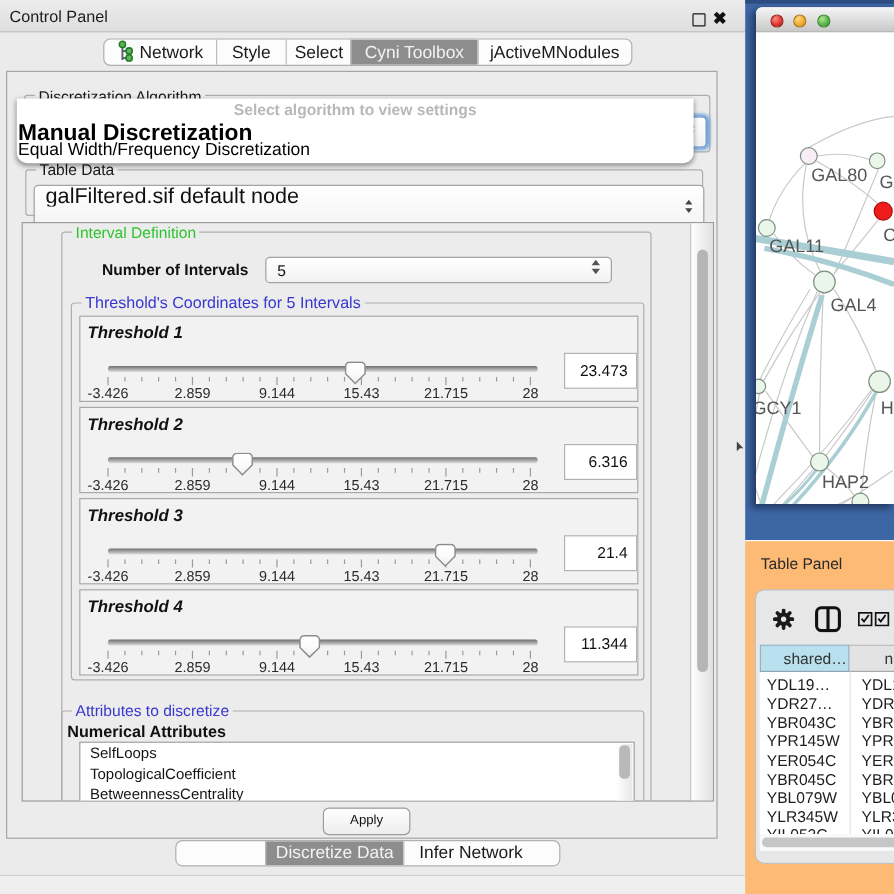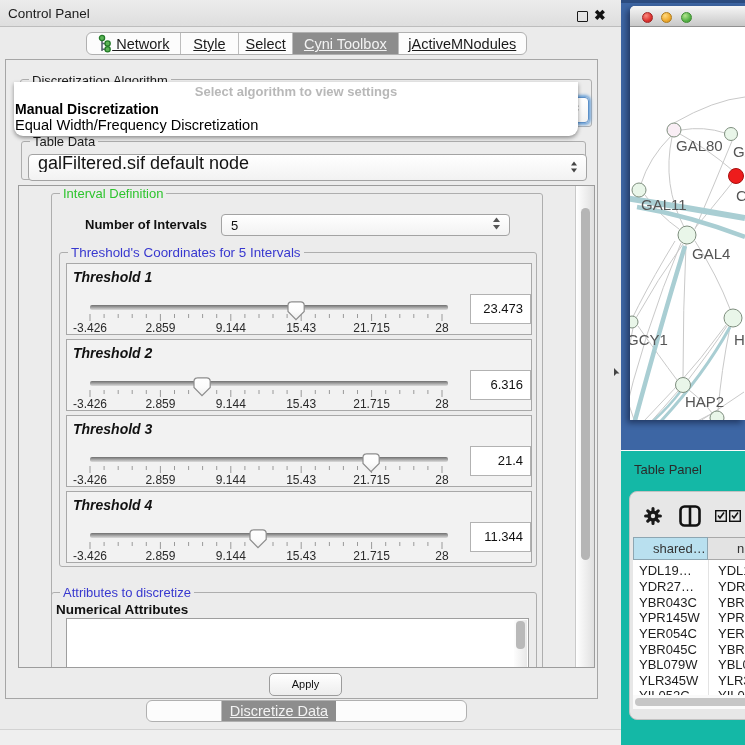--- a/index.html
+++ b/index.html
@@ -4,21 +4,21 @@
 * { margin:0; padding:0; box-sizing:border-box; }
 html,body { width:745px; height:745px; overflow:hidden; font-family:"Liberation Sans",sans-serif; }
 body { background:#ebebeb; position:relative; }
 .abs { position:absolute; }
 #titlebar { position:absolute; left:0; top:0; width:621px; height:27px;
   background:linear-gradient(#ececec,#dedede); border-bottom:1px solid #bdbdbd;
   color:#1c1c1c; font-size:13.5px; line-height:28px; padding-left:8px; }
 #tb-float { position:absolute; left:577px; top:11px; width:11px; height:11px; border:1.6px solid #1a1a1a; border-radius:1px; }
 #tb-close { position:absolute; left:594px; top:7px; width:16px; height:18px; color:#111; font-size:14px; font-weight:bold; }
 .tabsrow { position:absolute; display:flex; background:#fcfcfc; border:1px solid #b0b0b0; border-radius:6px; overflow:hidden; }
-.tabsrow .seg { font-size:14.5px; color:#1a1a1a; text-align:center; line-height:22px; border-left:1px solid #bdbdbd; white-space:nowrap;text-decoration:underline; }
+.tabsrow .seg { font-size:14.5px; color:#1a1a1a; text-align:center; line-height:22px; border-left:1px solid #bdbdbd; white-space:nowrap; }
 .tabsrow .seg:first-child { border-left:none; }
 .tabsrow .seg.sel { background:#8d8d8d; color:#f3f3f3; }
 #mainpanel { position:absolute; left:5px; top:59px; width:593px; height:640px;
   background:#ececec; border:1px solid #a6a6a6; }
 .group { position:absolute; border:1px solid #aeaeae; border-radius:3px; }
 .gtitle { position:absolute; top:-7px; left:8px; background:#ececec; padding:0 3px; font-size:13px; color:#1a1a1a; white-space:nowrap; line-height:14px; }
 #scrollc { position:absolute; left:12px; top:125px; width:577px; height:483px; border:1px solid #9c9c9c; background:#ececec; overflow:hidden; }
 #vsb { position:absolute; right:0px; top:0px; width:19px; height:481px; background:linear-gradient(90deg,#ffffff,#e0e0e0); border-left:1px solid #c9c9c9; }
 #vsb .vthumb { position:absolute; left:5px; top:22px; width:9px; height:352px; background:#b5b5b5; border-radius:5px; }
 .thrbox { position:absolute; width:466px; height:72px; background:#f2f2f2; border:1px solid #a8a8a8; }
@@ -35,21 +35,21 @@
 .arrows { position:absolute; right:8px; top:50%; transform:translateY(-50%); }
 .listbox { position:absolute; background:#fff; border:1px solid #9e9e9e; overflow:hidden; }
 .btn { background:linear-gradient(#ffffff,#ededed); border:1px solid #9c9c9c; border-radius:5px; }
 #rightblue { position:absolute; left:621px; top:0; width:124px; height:450px; background:#3d66a4; }
 #rightblue .topedge { position:absolute; left:0; top:0; width:100%; height:3px; background:#2b4c80; }
 #macwin { position:absolute; left:9px; top:6px; width:115px; height:414px; background:#fff;
   box-shadow:-3px 3px 6px rgba(0,0,20,0.45); border-radius:5px 0 0 0; }
 #mactitle { position:absolute; left:0; top:0; width:100%; height:21px;
   background:linear-gradient(#f6f6f6,#c8c8c8); border-bottom:1px solid #919191; border-radius:5px 0 0 0; }
 .light { position:absolute; top:5.5px; width:11px; height:11px; border-radius:50%; }
-#tablepanel { position:absolute; left:621px; top:450px; width:124px; height:295px; background:#14b8a6; border-top:1px solid #fbfbfb; }
+#tablepanel { position:absolute; left:621px; top:450px; width:124px; height:295px; background:#fdba74; border-top:1px solid #fbfbfb; }
 #tp-title { position:absolute; left:13px; top:11px; font-size:13px; color:#2a2a2a; }
 #tp-box { position:absolute; left:8px; top:40px; width:130px; height:229px; background:#e7e7e7;
   border:1px solid #c2c2c2; border-radius:8px; }
 #tp-table { position:absolute; left:3px; top:45px; width:127px; height:158px; background:#fff; overflow:hidden; }
 .hdr1 { position:absolute; left:0; top:0; width:75px; height:23px; background:#b9e0ef; border:1px solid #8da6b2;
   font-size:13px; color:#333; text-align:left; padding-left:19px; line-height:22px; }
 .hdr2 { position:absolute; left:75px; top:0; width:52px; height:23px; background:#e3e3e3; border:1px solid #a9a9a9; border-left:none;
   font-size:13px; color:#333; line-height:22px; padding-left:29px; }
 .trow { position:absolute; left:0; width:127px; font-size:13px; color:#1d1d1d; }
 .trow span.c1 { position:absolute; left:6px; }
@@ -83,21 +83,21 @@
     <div class="combo" style="left:8px; top:17px; width:560px; height:26px; box-shadow:0 0 3px 2px #6ea3d8; border-color:#5d90c8;">
       <div class="arrows"><svg width="9" height="14" viewBox="0 0 9 14">
             <path d="M4.5 1 L8 5.5 H1 z" fill="#888"></path>
             <path d="M4.5 13 L1 8.5 H8 z" fill="#888"></path>
           </svg></div>
     </div>
   </div>
 
   <div class="group" style="left:15px; top:81px; width:565px; height:39px;">
     <div class="gtitle">Table Data</div>
-    <div class="combo" style="left:6px; top:12px; width:559px; height:27px;">
+    <div class="combo" style="left:6px; top:12px; width:559px; height:40px;">
       <div class="ctext" style="line-height:17px; font-size:18px;">galFiltered.sif default node</div>
       <div class="arrows"><svg width="8" height="12" viewBox="0 0 8 12">
             <path d="M4 0.5 L7 4.5 H1 z" fill="#444"></path>
             <path d="M4 11.5 L1 7.5 H7 z" fill="#444"></path>
           </svg></div>
     </div>
   </div>
 
   <div id="scrollc">
     <div id="vsb">
@@ -188,38 +188,40 @@
             <path d="M4.2 0.8 h9.6 a3.4 3.4 0 0 1 3.4 3.4 v6.3 L9 18.6 L1 10.5 v-6.3 a3.4 3.4 0 0 1 3.4 -3.4 z" fill="url(#thg)" stroke="#8c8c8c" stroke-width="1.2"></path>
           </svg></div>
   <div class="vbox">11.344</div>
 </div>
 
     <div class="group" style="left:32px; top:406px; width:486px; height:300px;">
       <div class="gtitle" style="color:#3838cf;">Attributes to discretize</div>
     </div>
     <div style="position:absolute; left:37px; top:416px; font-size:13.5px; font-weight:bold; color:#111;">Numerical Attributes</div>
     <div class="listbox" style="left:47px; top:432px; width:463px; height:300px;">
+      <div style="font-size:12.5px; color:#151515; padding:1px 0 0 8px; line-height:17px;">SelfLoops<br>TopologicalCoefficient<br>BetweennessCentrality<br></div>
       <div style="position:absolute; right:1px; top:1px; width:13px; height:298px; background:linear-gradient(90deg,#fdfdfd,#e8e8e8);">
         <div style="position:absolute; left:2px; top:1px; width:9px; height:28px; background:#b9b9b9; border-radius:4px;"></div>
       </div>
     </div>
   </div>
 
   <div class="btn" style="position:absolute; left:263px; top:613px; width:73px; height:23px; font-size:11px; color:#111; text-align:center; line-height:21px;">Apply</div>
 </div>
 
 <div class="tabsrow" style="left:146px; top:700px; width:321px; height:22px;">
   <div class="seg" style="width:74px; line-height:21px;margin-top:36px;">Impute Data</div>
   <div class="seg sel" style="width:115px; line-height:21px;">Discretize Data</div>
+  <div class="seg" style="width:112px; line-height:21px;">Infer Network</div>
 </div>
 
 <div class="abs" style="left:14px; top:82px; width:564px; height:54px; background:#fff; border-radius:0 0 9px 9px;
   box-shadow:0 2px 4px rgba(0,0,0,0.4); z-index:50;">
   <div style="position:absolute; left:0; top:2px; width:100%; text-align:center; font-size:13px; font-weight:bold; color:#b8b8b8;">Select algorithm to view settings</div>
-  <div style="position:absolute; left:1px; top:19px; font-size:14px; font-weight:bold; color:#000;">Manual Discretization</div>
+  <div style="position:absolute; left:1px; top:19px; font-size:19px; font-weight:bold; color:#000;">Manual Discretization</div>
   <div style="position:absolute; left:1px; top:35px; font-size:14.6px; color:#000;">Equal Width/Frequency Discretization</div>
 </div>
 
 <svg class="abs" style="left:613px; top:367px;" width="8" height="10" viewBox="0 0 8 10">
     <path d="M1 9 V1 L6.5 6.5 H3.5 z" fill="#444"></path>
   </svg>
 
 <div id="rightblue">
   <div class="topedge"></div>
   <div id="macwin">

